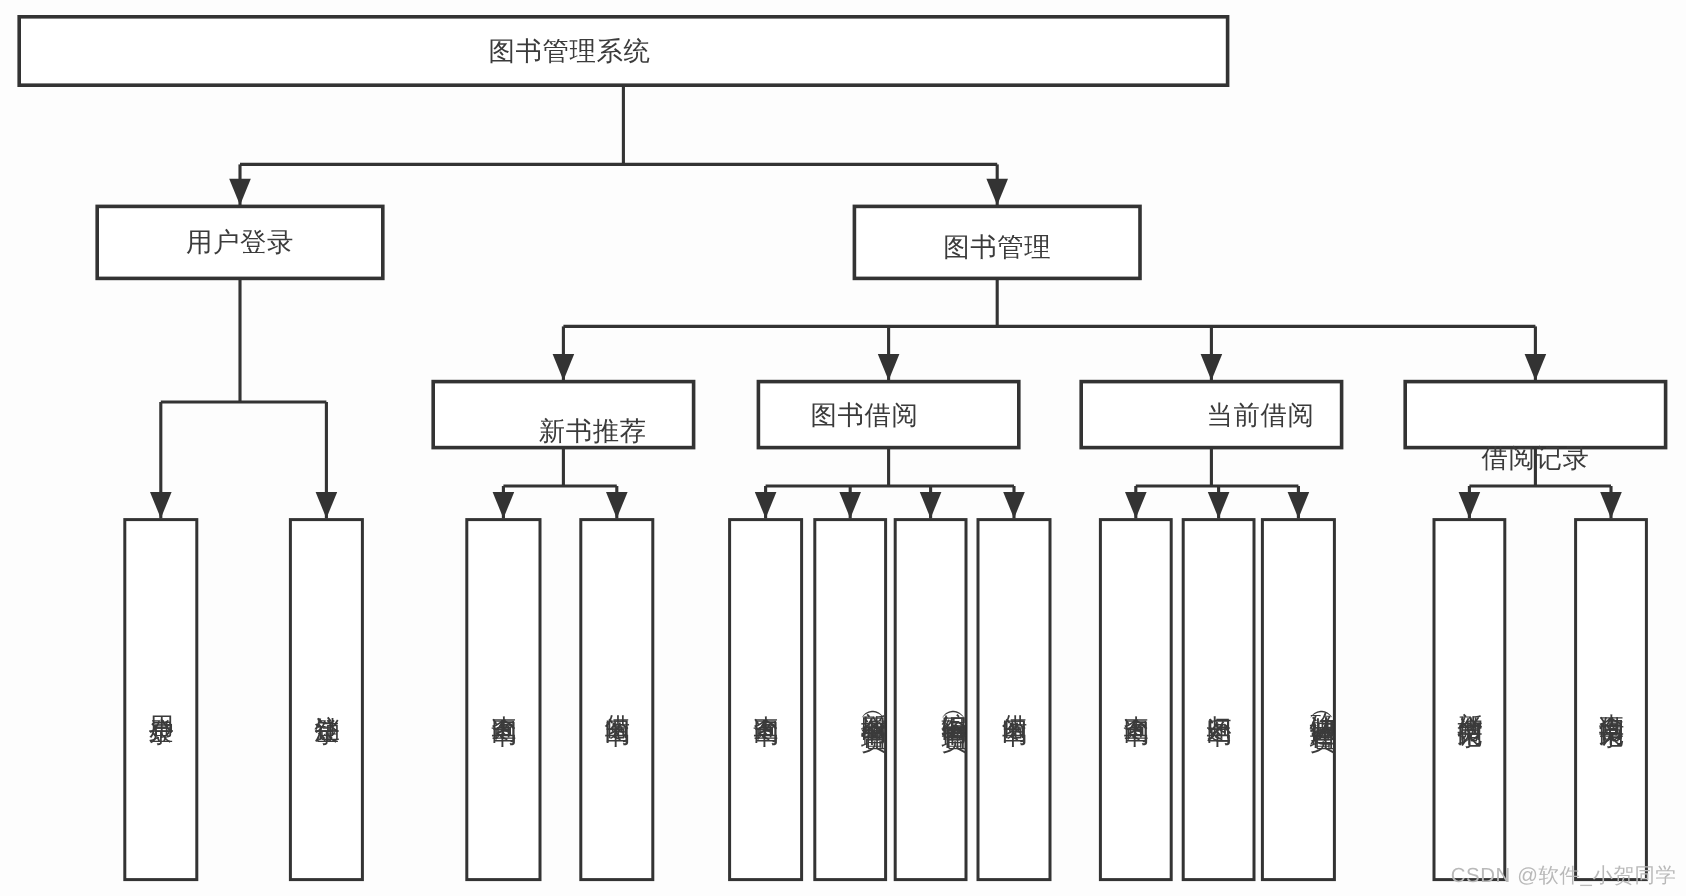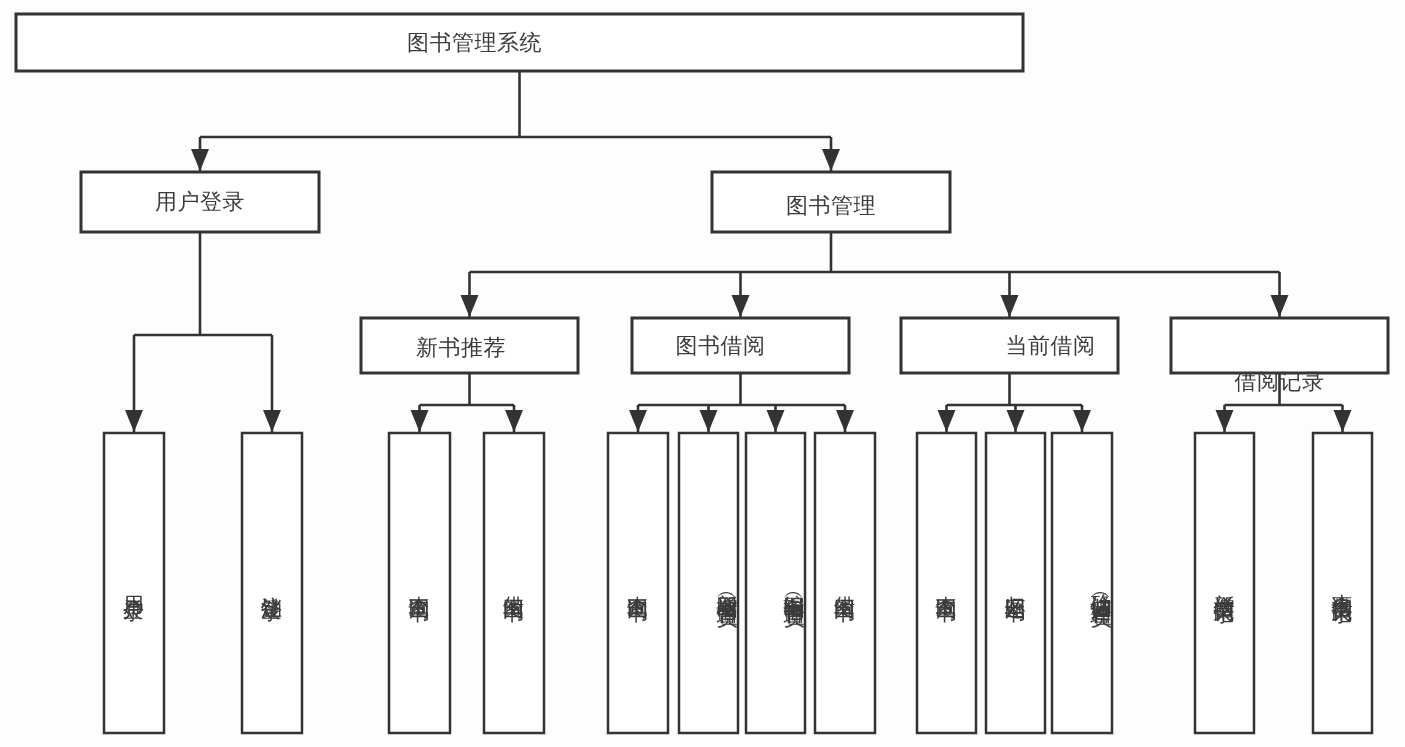--- a/index.html
+++ b/index.html
@@ -163,33 +163,34 @@
         <rect x="1052" y="433" width="60" height="300" class="node-rect thin"></rect>
         <rect x="1195" y="433" width="59" height="300" class="node-rect thin"></rect>
         <rect x="1313" y="433" width="59" height="300" class="node-rect thin"></rect>
       </g>
   </svg>
 
   <div id="labels-layer">
       <div class="node-label horizontal" style="left: 16px; top: 14px; width: 917px; height: 57px;">图书管理系统</div>
       <div class="node-label horizontal" style="left: 81px; top: 172px; width: 238px; height: 60px;">用户登录</div>
       <div class="node-label horizontal" style="left: 712px; top: 172px; width: 238px; height: 68px;">图书管理</div>
-      <div class="node-label horizontal" style="left: 361px; top: 320px; width: 200px; height: 55px;">新书推荐</div>
+      <div class="node-label horizontal" style="left: 361px; top: 332px; width: 200px; height: 55px; padding-left: 33px;">新书推荐</div>
       <div class="node-label horizontal" style="left: 612px; top: 318px; width: 217px; height: 55px;">图书借阅</div>
       <div class="node-label horizontal" style="left: 901px; top: 318px; width: 217px; height: 55px; margin-left: 41px;">当前借阅</div>
       <div class="node-label horizontal" style="left: 1171px; top: 318px; width: 217px; height: 55px; margin-top: 36px;">借阅记录</div>
       <div class="node-label vertical mid" style="left: 104px; top: 433px; width: 60px; height: 300px;">用户登录</div>
       <div class="node-label vertical mid" style="left: 242px; top: 433px; width: 60px; height: 300px;">注销登录</div>
       <div class="node-label vertical mid" style="left: 389px; top: 433px; width: 61px; height: 300px;">查询图书</div>
       <div class="node-label vertical mid" style="left: 484px; top: 433px; width: 60px; height: 300px;">借阅图书</div>
       <div class="node-label vertical mid" style="left: 608px; top: 433px; width: 60px; height: 300px;">查询图书</div>
       <div class="node-label vertical" style="left: 679px; top: 433px; width: 59px; height: 300px; padding-top: 6px; box-sizing: border-box;">新增图书（管理员）</div>
       <div class="node-label vertical" style="left: 746px; top: 433px; width: 59px; height: 300px; padding-top: 6px; box-sizing: border-box;">编辑图书（管理员）</div>
       <div class="node-label vertical mid" style="left: 815px; top: 433px; width: 60px; height: 300px;">借阅图书</div>
       <div class="node-label vertical mid" style="left: 917px; top: 433px; width: 59px; height: 300px;">查询图书</div>
       <div class="node-label vertical mid" style="left: 986px; top: 433px; width: 59px; height: 300px;">归还图书</div>
       <div class="node-label vertical" style="left: 1052px; top: 433px; width: 60px; height: 300px; padding-top: 6px; box-sizing: border-box;">确认归还（管理员）</div>
       <div class="node-label vertical mid" style="left: 1195px; top: 433px; width: 59px; height: 300px;">新增借阅记录</div>
       <div class="node-label vertical mid" style="left: 1313px; top: 433px; width: 59px; height: 300px;">查询借阅记录</div>
     </div>
 
+  <div class="watermark">CSDN @软件_小贺同学</div>
 
 </div>
 
 </body></html>

